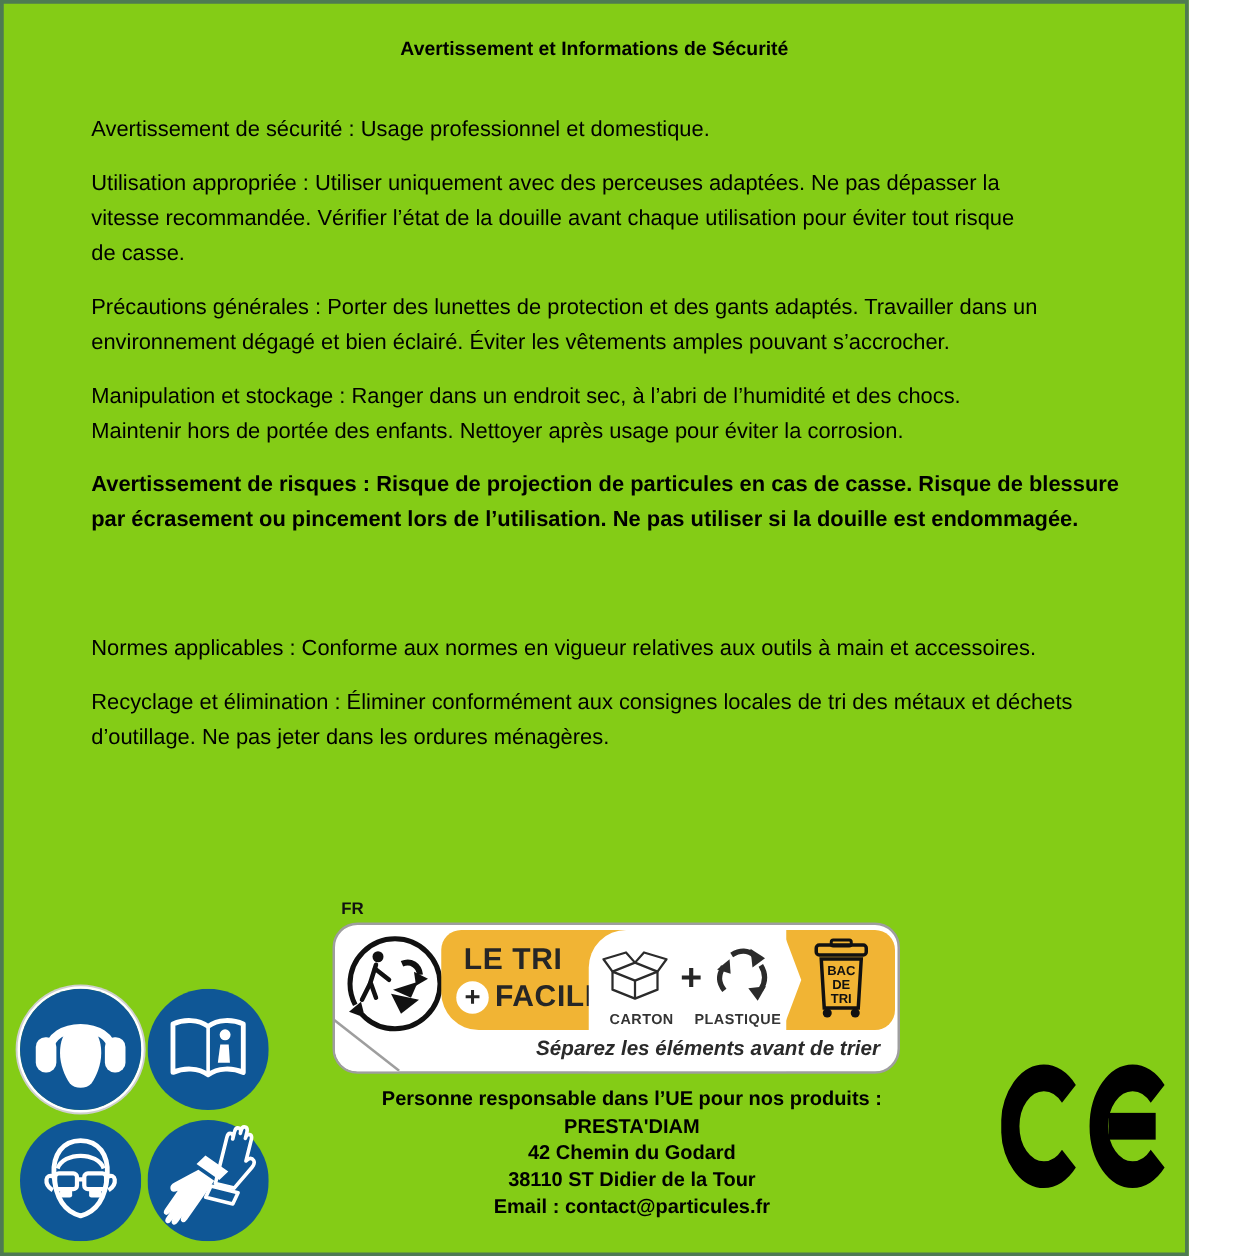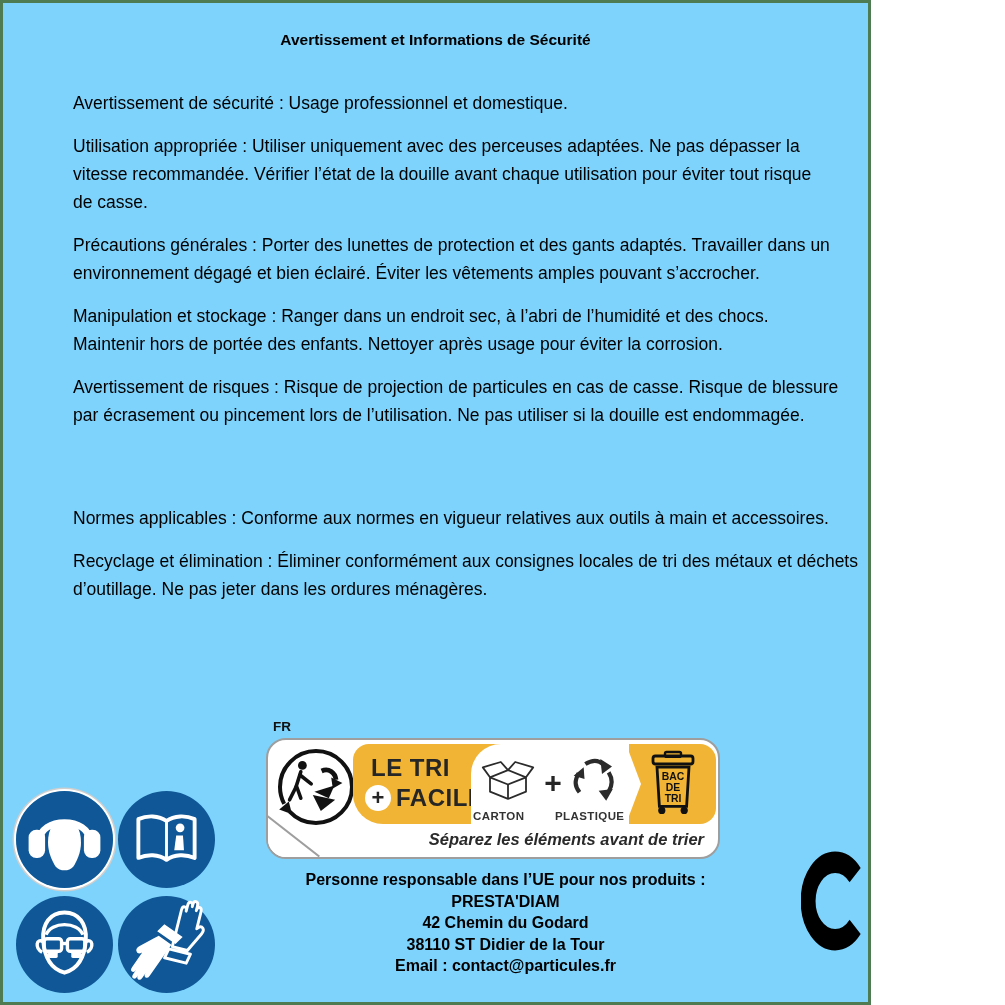--- a/index.html
+++ b/index.html
@@ -1,25 +1,25 @@
 <!DOCTYPE html>
 <html><head>
 <meta charset="utf-8">
 <style>
   html,body{margin:0;padding:0;background:#fff;}
   .page{
-    position:relative;width:871px;height:1005px;box-sizing:border-box;
-    border:3px solid #4e7b52;background:#7dd3fc;overflow:hidden;
+    position:relative;width:951px;height:1005px;box-sizing:border-box;
+    border:3px solid #4e7b52;background:#84cc16;overflow:hidden;
     font-family:"Liberation Sans","DejaVu Sans",sans-serif;color:#000;
   }
   .title{position:absolute;top:28px;left:0;width:100%;text-align:center;
     font-size:15.5px;font-weight:bold;}
   .content{position:absolute;left:70px;top:86px;width:880px;}
   .content p{margin:0 0 15px 0;font-size:17.5px;line-height:28px;white-space:pre;}
-  .content p.big-gap{margin-bottom:75px;}
+  .content p.big-gap{margin-bottom:75px;font-weight:bold;}
 
   
   .sign{position:absolute;width:97px;height:97px;border-radius:50%;}
   .sign svg{display:block;width:100%;height:100%;}
   .sign.ringed{box-shadow:0 0 0 2px #fff,0 0 0 3.5px #cfcfcf;}
 
   
   .fr-label{position:absolute;left:270px;top:716px;font-size:13.5px;font-weight:bold;color:#111;}
   .banner{position:absolute;left:263px;top:735px;width:454px;height:121px;box-sizing:border-box;
     background:#fff;border:2px solid #9e9e9e;border-radius:20px;overflow:hidden;}
@@ -31,21 +31,21 @@
   .plus-circle{width:26px;height:26px;border-radius:50%;background:#fff;color:#262626;
     font-size:22px;font-weight:bold;display:flex;align-items:center;justify-content:center;line-height:1;}
   .tri-line2{font-size:24px;font-weight:bold;color:#262626;letter-spacing:.5px;}
   .white-middle{position:absolute;left:203px;top:4px;width:158px;height:113px;background:#fff;
     border-top-left-radius:30px;z-index:2;}
   .carton-icon{position:absolute;left:10px;top:12px;width:54px;height:48px;}
   .materials-plus{position:absolute;left:68px;top:22px;width:28px;text-align:center;
     font-size:30px;font-weight:bold;color:#262626;}
   .plastique-icon{position:absolute;left:96px;top:10px;width:50px;height:50px;}
   .mat-label{position:absolute;top:66px;font-size:11.5px;font-weight:bold;color:#333;
-    letter-spacing:.4px;text-align:left;}
+    letter-spacing:.4px;text-align:right;}
   .mat-label.c{left:2px;width:66px;}
   .mat-label.p{left:84px;width:70px;}
   .yellow-bin{position:absolute;left:358px;top:4px;width:90px;height:80px;background:var(--yellow);
     border-radius:0 16px 16px 0;z-index:1;
     clip-path:polygon(0 0,100% 0,100% 100%,0 100%,15px 50%);}
   .bin-icon{position:absolute;left:23px;top:5px;width:48px;height:70px;}
   .banner-instruction{position:absolute;right:14px;top:90px;font-size:16.5px;font-style:italic;
     font-weight:600;color:#2a2a2a;z-index:3;}
   .corner-cut{position:absolute;left:-20px;bottom:-16px;width:66px;height:40px;background:#fff;
     border-top:2px solid #9e9e9e;transform:rotate(38deg);z-index:4;}

